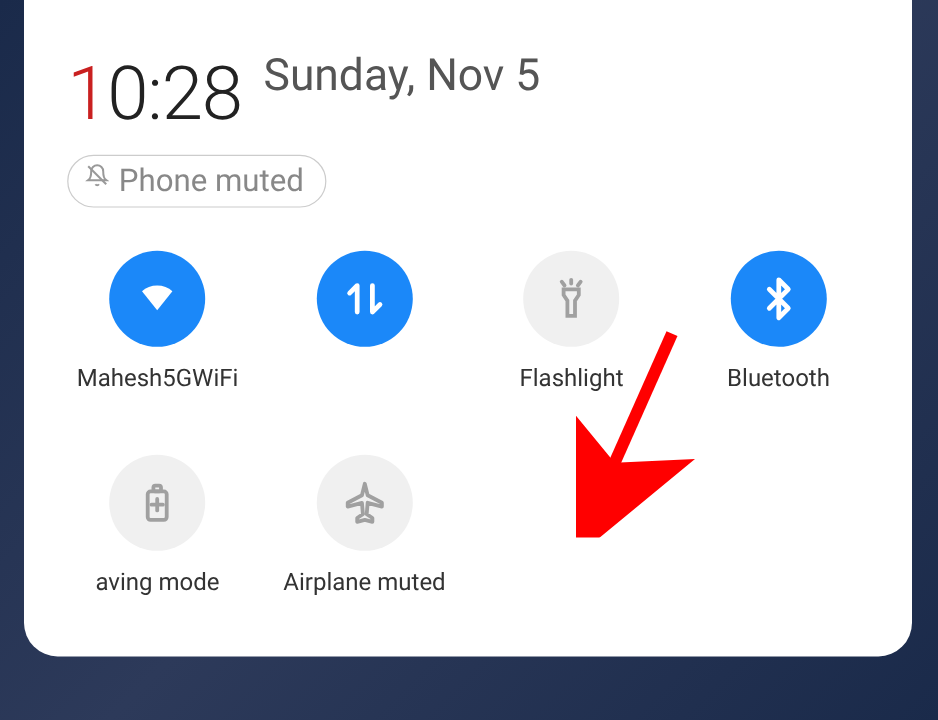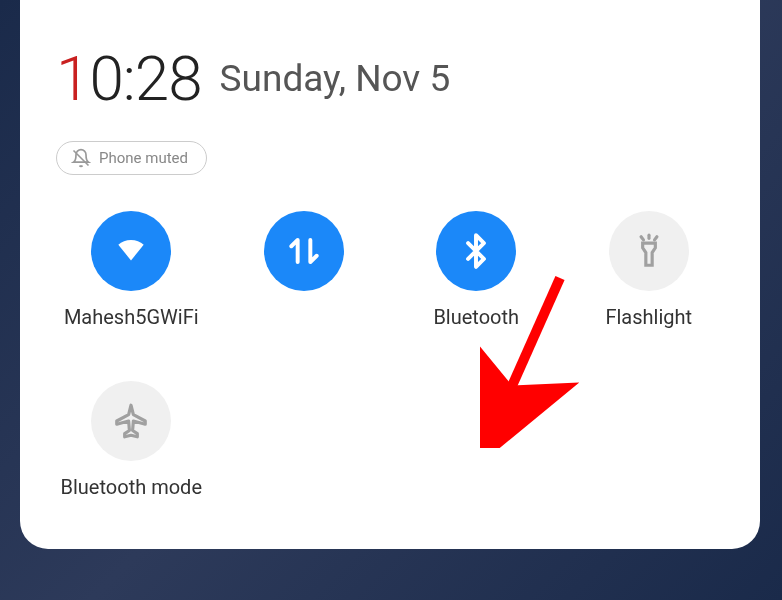--- a/index.html
+++ b/index.html
@@ -19,50 +19,48 @@
       position: absolute;
       top: 0;
       left: 20px;
       right: 22px;
       background: #ffffff;
       border-radius: 0 0 28px 28px;
       padding: 42px 30px 50px 30px;
     }
     .header {
       display: flex;
-      align-items: center;
+      align-items: flex-start;
       gap: 18px;
       margin-bottom: 14px;
       margin-left: 6px;
     }
     .time {
       font-size: 62px;
       font-weight: 300;
       color: #222;
       letter-spacing: -1px;
     }
     .time .accent {
       color: #c92020;
     }
     .date {
       font-size: 37px;
       color: #555;
       font-weight: 400;
     }
     .chip {
       display: inline-flex;
-      align-items: center;
       gap: 8px;
       border: 1.5px solid #ccc;
       border-radius: 30px;
       padding: 6px 18px 6px 14px;
       color: #888;
-      font-size: 15px;
+      font-size: 26px;
       margin-left: 6px;
-      margin-top: 12px;
     }
     .chip svg {
       width: 20px;
       height: 20px;
     }
     .grid {
       margin-top: 36px;
       display: grid;
       grid-template-columns: repeat(4, 1fr);
       row-gap: 52px;
@@ -140,49 +138,60 @@
     <div class="tile">
       <div class="circle active">
         <svg viewBox="0 0 24 24" fill="none" stroke="#fff" stroke-width="2.5" stroke-linecap="round" stroke-linejoin="round">
           <path d="M8 19 L8 5 L4 9"></path>
           <path d="M16 5 L16 19 L20 15"></path>
         </svg>
       </div>
     </div>
 
     <div class="tile">
-      <div class="circle active">
-        <svg viewBox="0 0 24 24" fill="none" stroke="#fff" stroke-width="2.5" stroke-linecap="round" stroke-linejoin="round">
-          <path d="M7 7 L17 17 L12 22 L12 2 L17 7 L7 17"></path>
-        </svg>
-      </div>
-      <div class="tile-label">Bluetooth</div>
-    </div>
-
-    <div class="tile">
       <div class="circle inactive">
         <svg viewBox="0 0 24 24" fill="none" stroke="#a0a0a0" stroke-width="2" stroke-linecap="round">
           <path d="M8 7 H16 V10 L14 13 V21 H10 V13 L8 10 Z"></path>
           <line x1="12" y1="2" x2="12" y2="4"></line>
           <line x1="7" y1="3" x2="8.5" y2="5"></line>
           <line x1="17" y1="3" x2="15.5" y2="5"></line>
         </svg>
       </div>
       <div class="tile-label">Flashlight</div>
     </div>
 
-
+    <div class="tile">
+      <div class="circle active">
+        <svg viewBox="0 0 24 24" fill="none" stroke="#fff" stroke-width="2.5" stroke-linecap="round" stroke-linejoin="round">
+          <path d="M7 7 L17 17 L12 22 L12 2 L17 7 L7 17"></path>
+        </svg>
+      </div>
+      <div class="tile-label">Bluetooth</div>
+    </div>
+
+
+    <div class="tile">
+      <div class="circle inactive">
+        <svg viewBox="0 0 24 24" fill="none" stroke="#a0a0a0" stroke-width="2" stroke-linecap="round" stroke-linejoin="round">
+          <rect x="7" y="6" width="10" height="15" rx="1.5"></rect>
+          <rect x="10" y="3" width="4" height="3" rx="1"></rect>
+          <line x1="12" y1="10" x2="12" y2="16"></line>
+          <line x1="9" y1="13" x2="15" y2="13"></line>
+        </svg>
+      </div>
+      <div class="tile-label">aving mode</div>
+    </div>
 
     <div class="tile">
       <div class="circle inactive">
         <svg viewBox="0 0 24 24" fill="none" stroke="#a0a0a0" stroke-width="2" stroke-linecap="round" stroke-linejoin="round">
           <path d="M12 2 L13.5 8 L21 12 L21 14 L13.5 12 L13 18 L16 20 L16 22 L12 21 L8 22 L8 20 L11 18 L10.5 12 L3 14 L3 12 L10.5 8 Z"></path>
         </svg>
       </div>
-      <div class="tile-label">Bluetooth mode</div>
+      <div class="tile-label">Airplane muted</div>
     </div>
 
 
   </div>
 
   <svg class="arrow" width="100" height="180">
     <defs>
       <marker id="arrowhead" markerWidth="12" markerHeight="12" refX="6" refY="6" orient="auto">
         <path d="M0,0 L12,6 L0,12 L3,6 Z" fill="#ff0000"></path>
       </marker>

